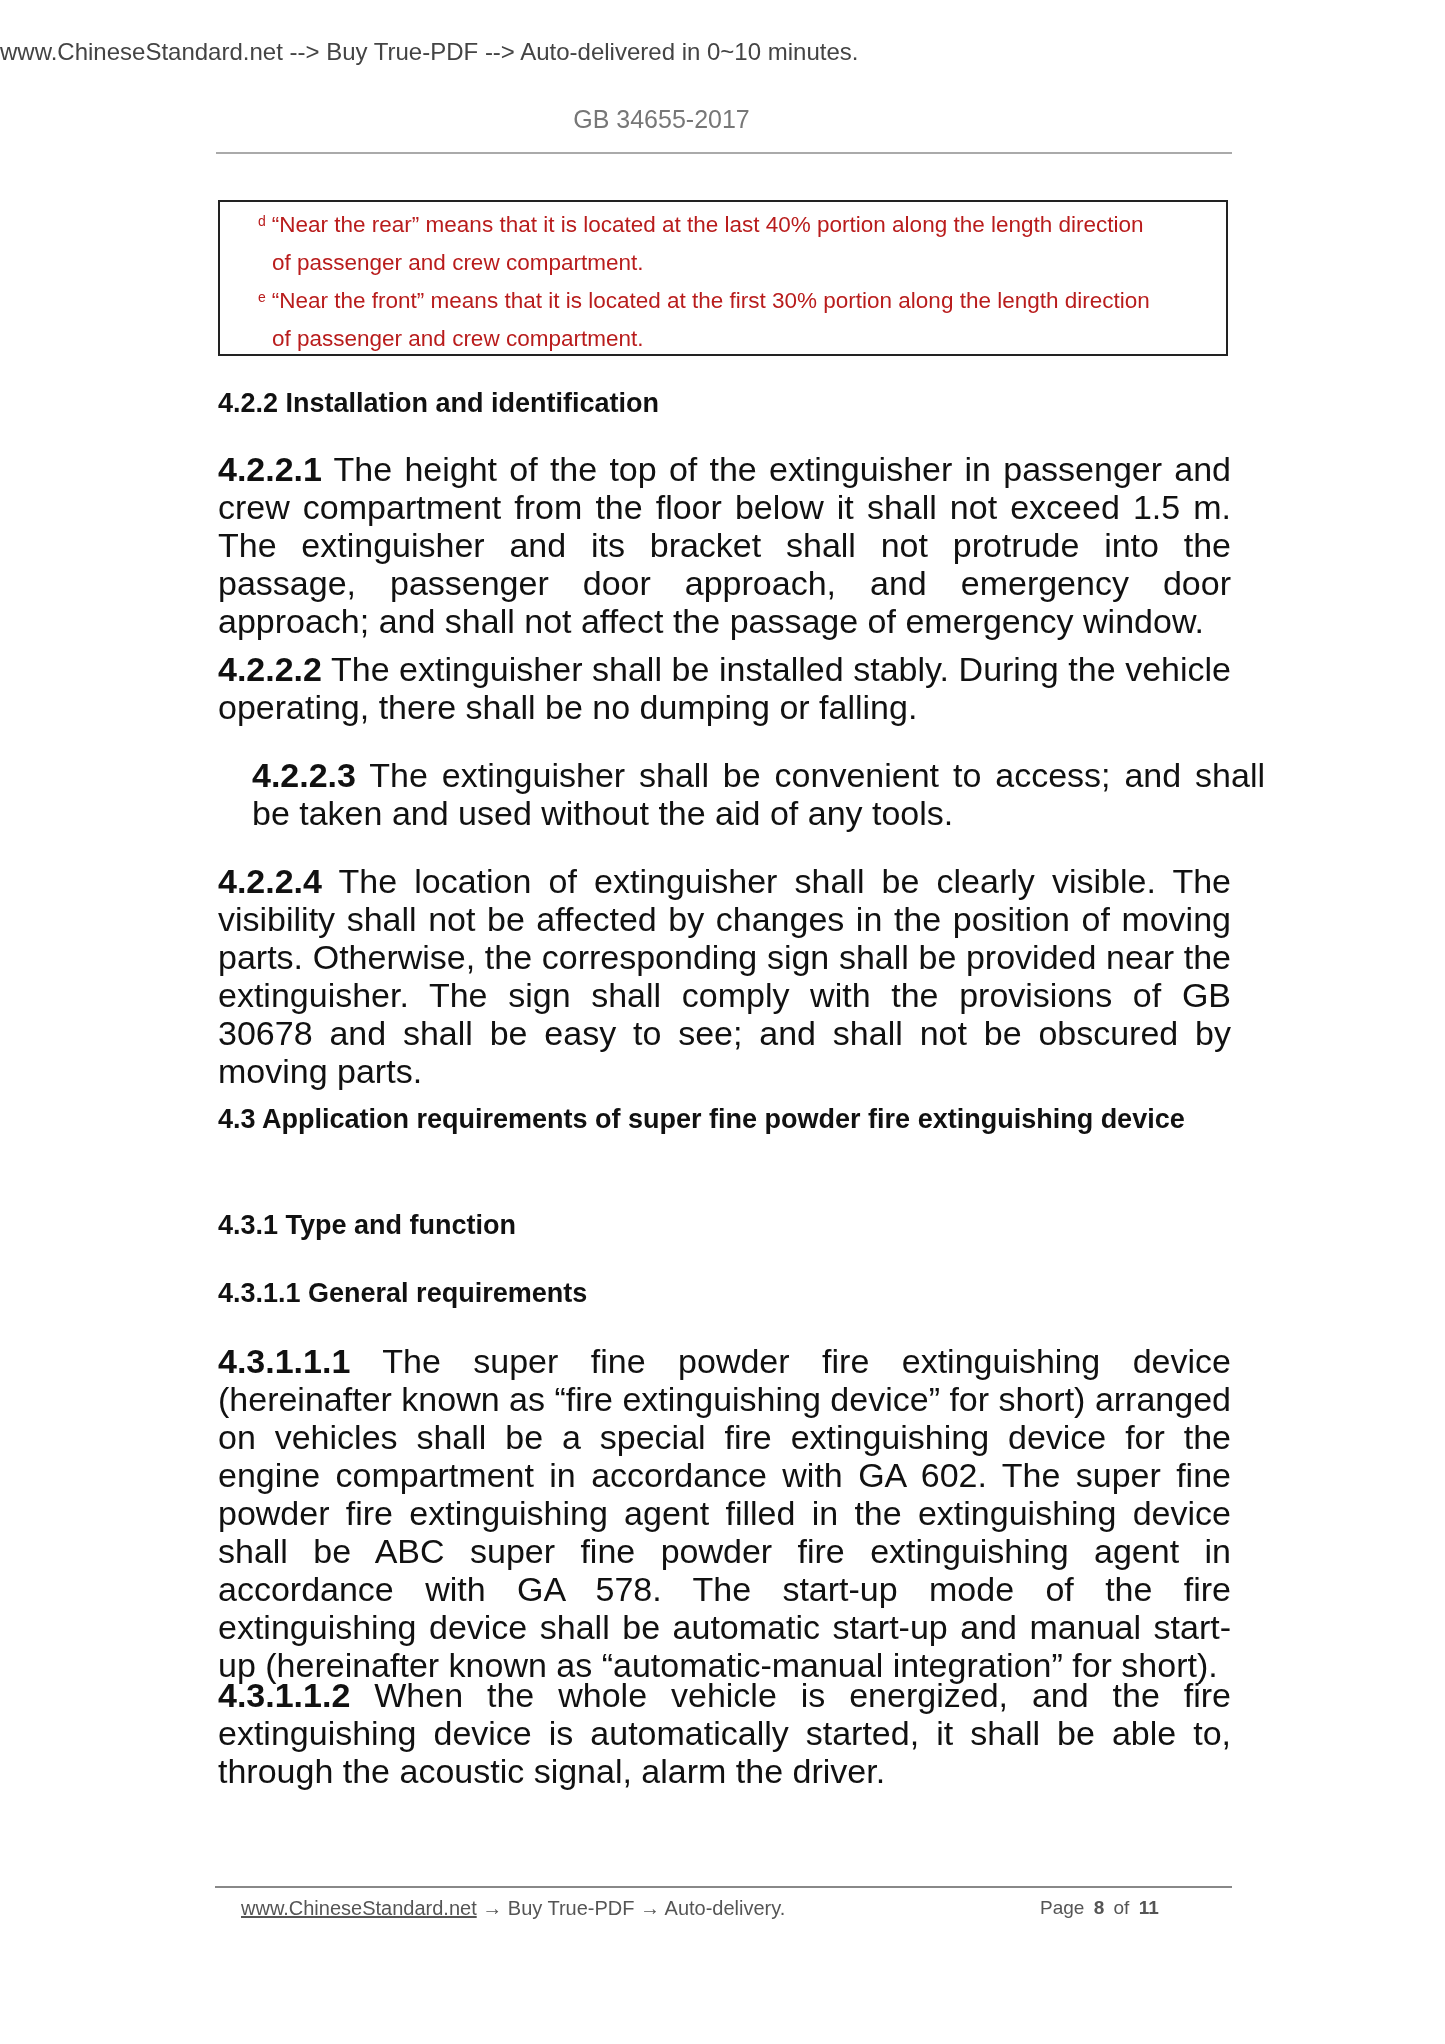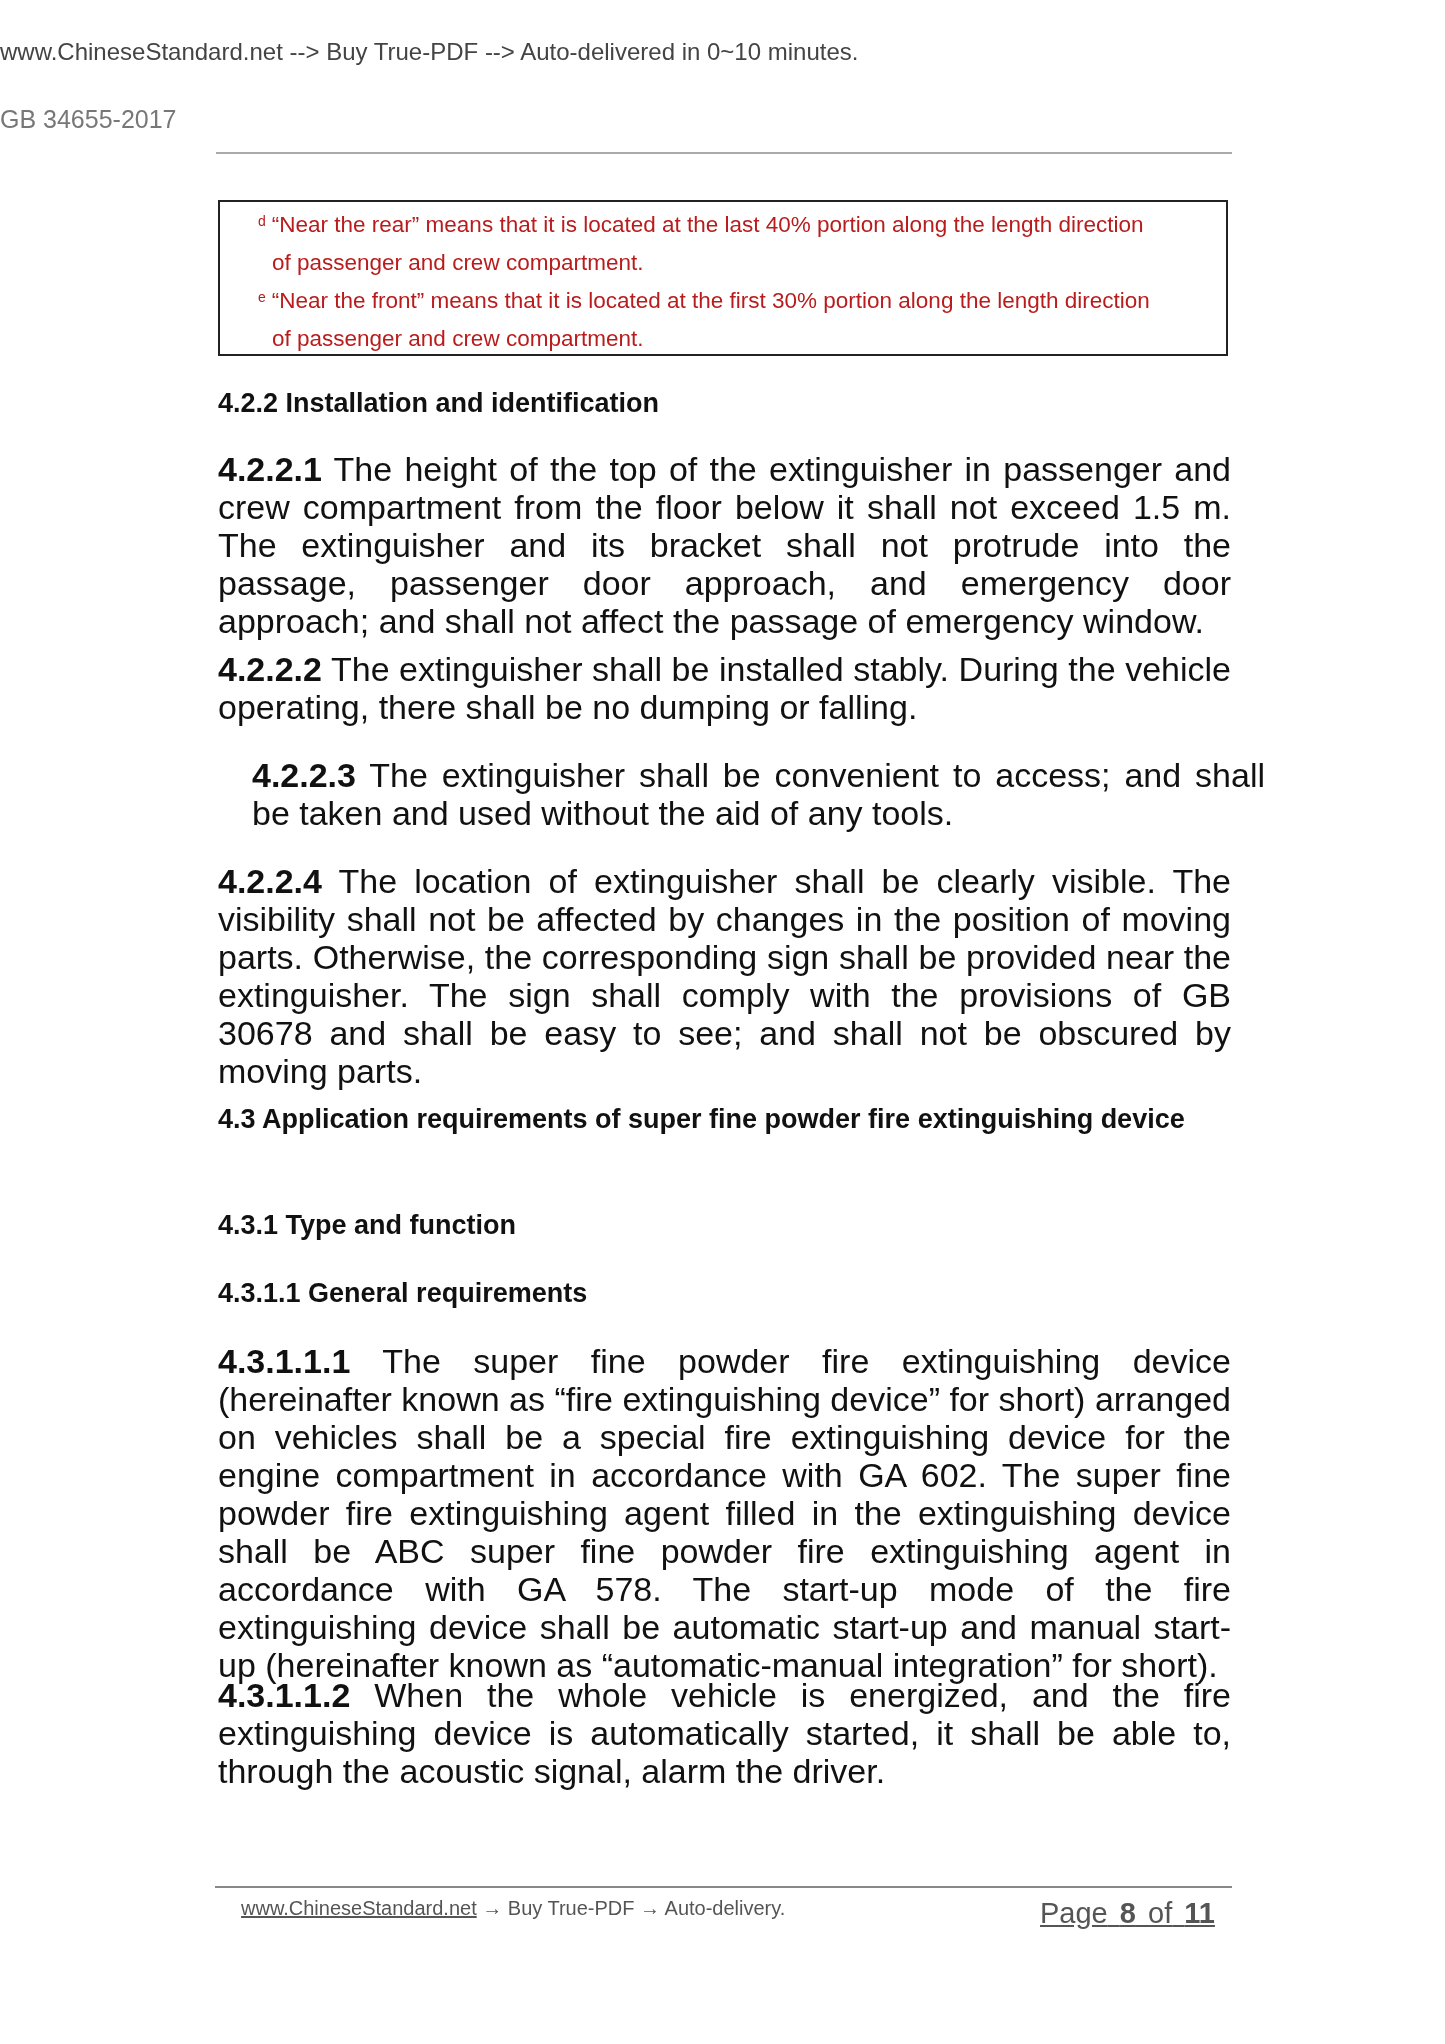--- a/index.html
+++ b/index.html
@@ -1,35 +1,35 @@
 <!DOCTYPE html>
 <html><head>
 <meta charset="utf-8">
 <style>
   html, body { margin:0; padding:0; background:#ffffff; }
   body { width:1445px; height:2044px; position:relative; overflow:hidden; font-family:"Liberation Sans", sans-serif; color:#111; }
   .hdr-title { position:absolute; left:0; width:1445px; top:38px; font-size:24px; color:#444; letter-spacing:0px; white-space:nowrap; }
-  .hdr-code { position:absolute; left:0; width:1323px; top:105px; font-size:25px; color:#777; }
+  .hdr-code { position:absolute; left:0; width:1323px; top:105px; text-align:center; font-size:25px; color:#777; }
   .hdr-rule { position:absolute; left:216px; width:1016px; top:152px; height:0; border-top:2px solid #aaa; }
 
   .note-box { position:absolute; left:218px; top:200px; width:1006px; height:152px; border:2px solid #222; box-sizing:content-box; }
   .note { position:absolute; left:38px; right:2px; font-size:22.5px; line-height:38px; color:#b91c1c; }
   .note .sup { font-size:14px; vertical-align:top; position:relative; top:-4px; margin-right:6px; }
   .note .cont { display:block; padding-left:14px; }
   .note-d { top:4px; }
   .note-e { top:80px; }
 
   .content { position:absolute; left:218px; width:1013px; font-size:34px; line-height:38px; text-align:justify; color:#111; }
   .content b { font-weight:bold; }
   .h { font-weight:bold; font-size:27px; }
 
   .ftr-rule { position:absolute; left:215px; width:1017px; top:1886px; border-top:2px solid #888; }
   .ftr-left { position:absolute; left:241px; top:1897px; font-size:20px; color:#555; white-space:nowrap; }
   .ftr-left .link { text-decoration:underline; color:#555; }
-  .ftr-right { position:absolute; left:1040px; top:1897px; font-size:29px; color:#555; white-space:nowrap; word-spacing:4px;text-decoration:underline; }
+  .ftr-right { position:absolute; left:1040px; top:1897px; font-size:19px; color:#555; white-space:nowrap; word-spacing:4px; }
   .ftr-right b { color:#555; }
 </style>
 </head>
 <body>
 
 <div>
   <div class="hdr-title">www.ChineseStandard.net --&gt; Buy True-PDF --&gt; Auto-delivered in 0~10 minutes.</div>
   <div class="hdr-code">GB 34655-2017</div>
   <div class="hdr-rule"></div>
 </div>

